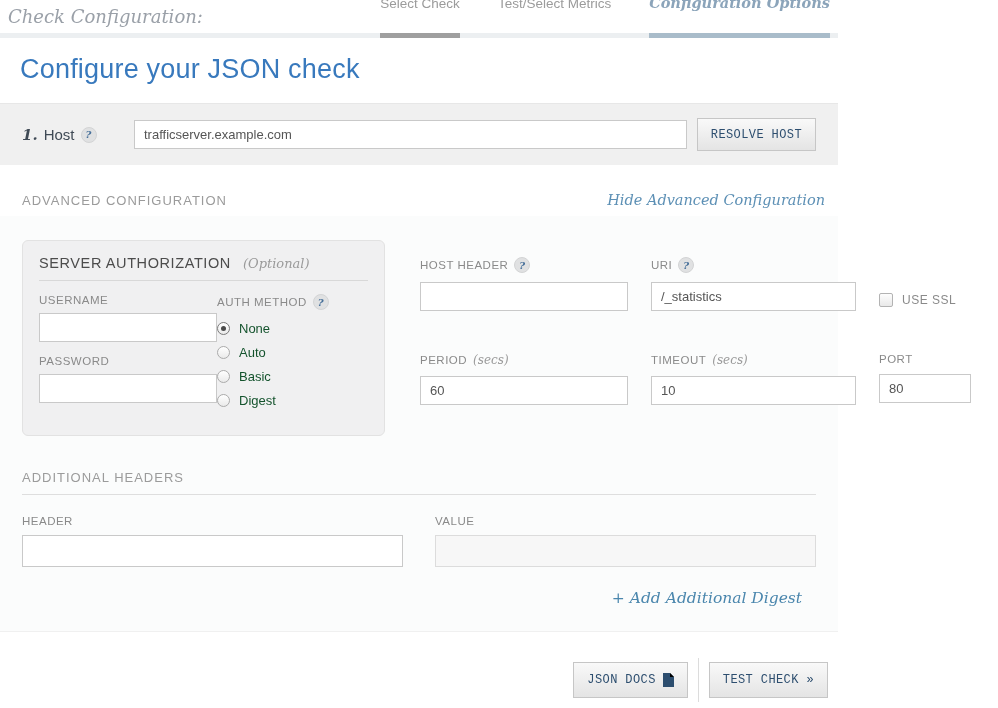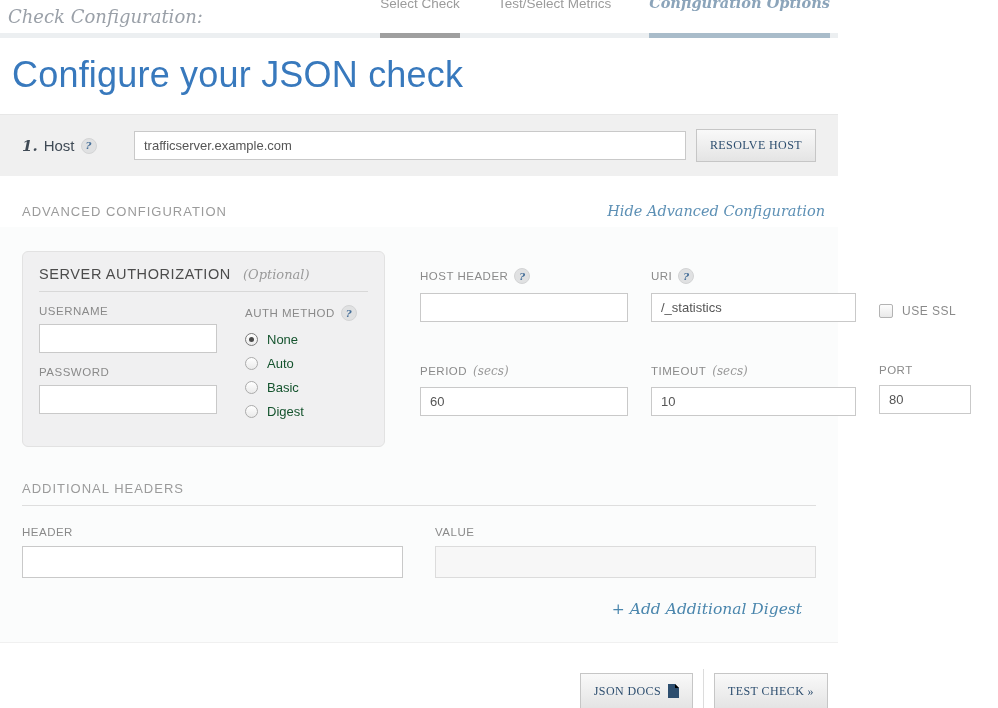--- a/index.html
+++ b/index.html
@@ -13,48 +13,48 @@
   .crumb-title { position:absolute; left:8px; top:6px; font-family:"DejaVu Serif", serif; font-style:italic; font-size:18px; color:#9aa0a8; }
   .tabs { position:absolute; right:8px; bottom:0; display:flex; align-items:flex-end; }
   .tab { display:flex; flex-direction:column; margin-left:38px; cursor:pointer; }
   .tab .tab-label { font-size:13.5px; color:#9b9b9b; padding-bottom:22px; white-space:nowrap; }
   .tab .tab-bar { height:5px; width:100%; background:transparent; }
   .tab.visited .tab-bar { background:#9f9f9f; }
   .tab.active .tab-label { font-family:"DejaVu Serif", serif; font-style:italic; font-weight:bold; font-size:14.5px; color:#8ba4ba; }
   .tab.active .tab-bar { background:#a9bcca; }
 
   
-  h1.page-title { margin:16px 0 0 12px; font-size:36px; font-weight:500; color:#3879bd; letter-spacing:.2px; }
+  h1.page-title { margin:16px 0 0 20px; font-size:27px; font-weight:500; color:#3879bd; letter-spacing:.2px; }
 
   
   .host-band { margin-top:18px; height:62px; background:#f0f0f0; border-top:1px solid #e7e7e7; display:flex; align-items:center; padding:0 22px; }
   .host-label { width:112px; flex:none; font-size:15px; color:#3f4a55; display:flex; align-items:center; gap:6px; }
   .step-num { font-family:"DejaVu Serif", serif; font-style:italic; font-weight:bold; }
   .help { display:inline-flex; width:16px; height:16px; border-radius:50%; background:#e0e1e2; border:1px solid #d3d4d5; color:#47709a; font-family:"DejaVu Serif", serif; font-style:italic; font-weight:bold; font-size:10px; align-items:center; justify-content:center; flex:none; cursor:pointer; }
   input.txt { height:29px; border:1px solid #c9c9c9; background:#fff; padding:0 9px; font-family:"Liberation Sans", sans-serif; font-size:13px; color:#555; outline:none; }
   .host-band input.txt { flex:1; }
-  .btn { display:inline-flex; align-items:center; justify-content:center; gap:7px; background:linear-gradient(#f9f9f9,#e4e4e4); border:1px solid #c6c6c6; color:#2d4e6f; font-family:Liberation Serif, serif; font-size:12px; letter-spacing:.4px; padding:0 13px; height:33px; cursor:pointer; white-space:nowrap; }
+  .btn { display:inline-flex; align-items:center; justify-content:center; gap:7px; background:linear-gradient(#f9f9f9,#e4e4e4); border:1px solid #c6c6c6; color:#2d4e6f; font-family:Liberation Mono, monospace; font-size:12px; letter-spacing:.4px; padding:0 13px; height:33px; cursor:pointer; white-space:nowrap; }
   .host-band .btn { margin-left:10px; }
 
   
   .adv-head { margin-top:27px; padding:0 13px 0 22px; display:flex; justify-content:space-between; align-items:center; }
   .section-label { font-size:13px; color:#9b9b9b; letter-spacing:1px; }
   .link-serif { font-family:"DejaVu Serif", serif; font-style:italic; font-size:14.5px; color:#5d90b5; text-decoration:none; cursor:pointer; }
   .adv-body { margin-top:8px; background:#fbfcfc; border-bottom:1px solid #f0f0f0; padding:24px 22px 24px 22px; }
   .adv-row { display:flex; align-items:flex-start; }
 
   
   .auth-box { width:363px; flex:none; background:#f0f0f1; border:1px solid #e2e2e2; border-radius:6px; padding:14px 16px 18px 16px; }
   .auth-title-row { display:flex; align-items:baseline; gap:12px; }
   .auth-title { font-size:14.5px; color:#4c4c4c; letter-spacing:.6px; }
   .optional { font-family:"DejaVu Serif", serif; font-style:italic; font-size:13px; color:#9a9a9a; }
   .auth-div { border-bottom:1px solid #d8d8d8; margin:9px 0 13px 0; }
   .auth-cols { display:flex; }
   .auth-left { width:178px; flex:none; }
-  .auth-right { margin-left:28px; }
+  .auth-right { }
   .fld-label { font-size:11.5px; color:#8a8a8a; letter-spacing:.5px; display:flex; align-items:center; gap:6px; }
   .fld-label .unit { font-family:"DejaVu Serif", serif; font-style:italic; font-size:12px; color:#9a9a9a; letter-spacing:0; }
   .auth-left input.txt { width:100%; margin:7px 0 13px 0; }
   .radios { margin-top:11px; }
   .radio-row { display:flex; align-items:center; gap:9px; margin-bottom:9px; cursor:pointer; }
   .radio { width:13px; height:13px; border-radius:50%; border:1px solid #ababab; background:linear-gradient(#fff,#eaeaea); flex:none; position:relative; }
   .radio.checked { border-color:#7a7a7a; }
   .radio.checked::after { content:""; position:absolute; left:3px; top:3px; width:5px; height:5px; border-radius:50%; background:#4a4a4a; }
   .radio-label { font-size:13px; color:#14532d; }
 

